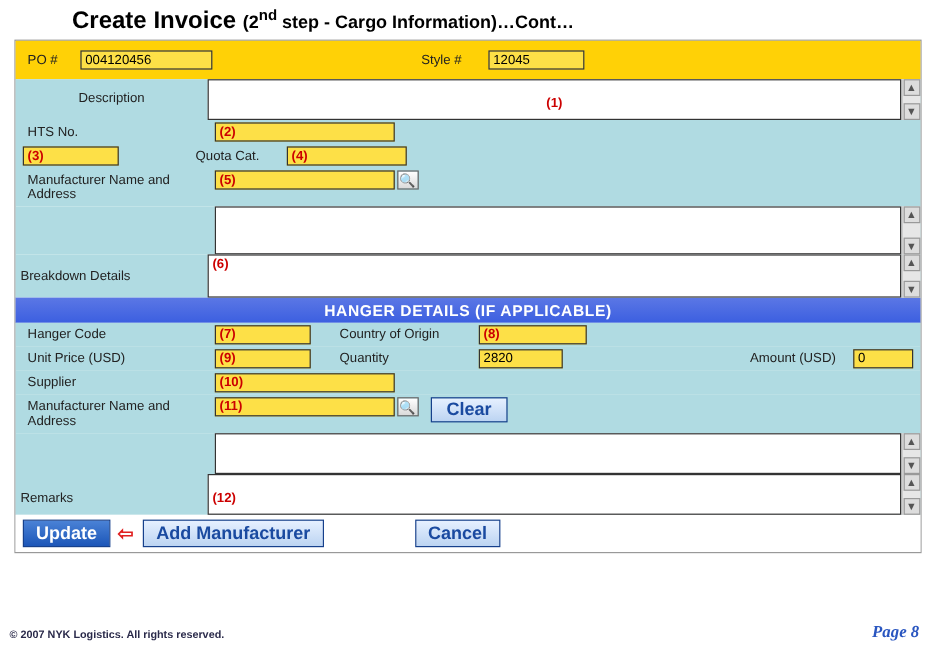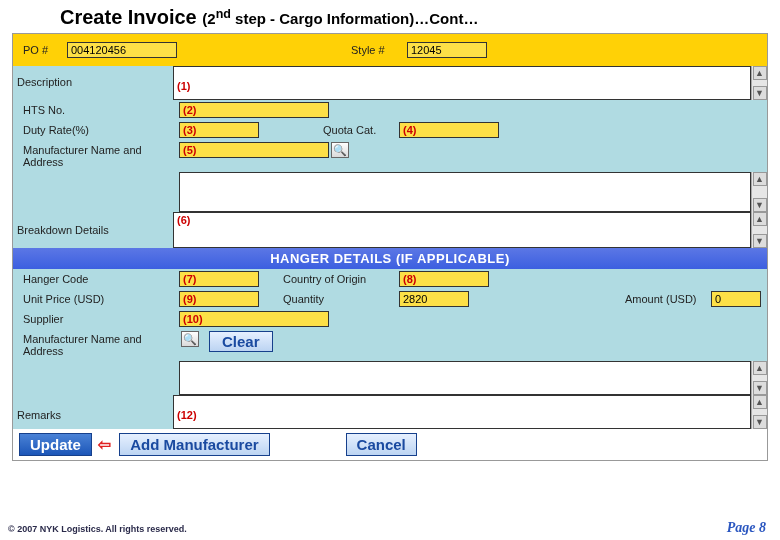--- a/index.html
+++ b/index.html
@@ -41,41 +41,40 @@
     <div class="rowbar yellowbar">
       <div class="label" style="width:48px">PO #</div>
       <input class="field" style="width: 110px;" value="004120456">
       <div style="flex:0 0 170px"></div>
       <div class="label" style="width:60px">Style #</div>
       <input class="field" style="width: 80px;" value="12045">
     </div>
 
     <div class="area" style="background:#b0dbe2;">
       <div class="content">
-        <div style="display:flex; align-items:flex-start;">
+        <div style="display:flex; align-items:flex-start;text-align:center;">
           <div class="label" style="width:160px; padding-top:10px">Description</div>
           <div class="textarea" style="flex:1; min-height:34px;">
             <br>
             <span class="mark">(1)</span>
           </div>
         </div>
       </div>
       <div class="scroll-col">
         <div class="sb">▲</div>
         <div class="sb">▼</div>
       </div>
     </div>
 
     <div class="rowbar bluebar" style="min-height:20px">
       <div class="label" style="width:160px">HTS No.</div>
       <div class="field" style="width:150px"><span class="mark">(2)</span></div>
     </div>
 
     <div class="rowbar bluebar" style="min-height:20px">
-      <div class="label" style="width:160px">Duty Rate(%)</div>
       <div class="field" style="width:80px"><span class="mark">(3)</span></div>
       <div style="width:60px"></div>
       <div class="label" style="width:80px">Quota Cat.</div>
       <div class="field" style="width:100px"><span class="mark">(4)</span></div>
     </div>
 
     <div class="rowbar bluebar" style="min-height:20px; align-items:flex-start">
       <div class="label" style="width:160px">Manufacturer Name and Address</div>
       <div class="field" style="width:150px"><span class="mark">(5)</span></div>
       <div class="lookup">🔍</div>
@@ -122,20 +121,21 @@
       <input class="field" style="width: 50px;" value="0">
     </div>
 
     <div class="rowbar bluebar" style="min-height:20px">
       <div class="label" style="width:160px">Supplier</div>
       <div class="field" style="width:150px"><span class="mark">(10)</span></div>
     </div>
 
     <div class="rowbar bluebar" style="min-height:20px; align-items:flex-start">
       <div class="label" style="width:160px">Manufacturer Name and Address</div>
+      <div class="field" style="width:150px"><span class="mark">(11)</span></div>
       <div class="lookup">🔍</div>
       <div style="width:10px"></div>
       <button class="btn light" style="padding:1px 12px">Clear</button>
     </div>
     <div class="area" style="background:#b0dbe2;">
       <div class="content" style="padding-left:166px">
         <div class="textarea" style="min-height:34px"></div>
       </div>
       <div class="scroll-col">
         <div class="sb">▲</div>

